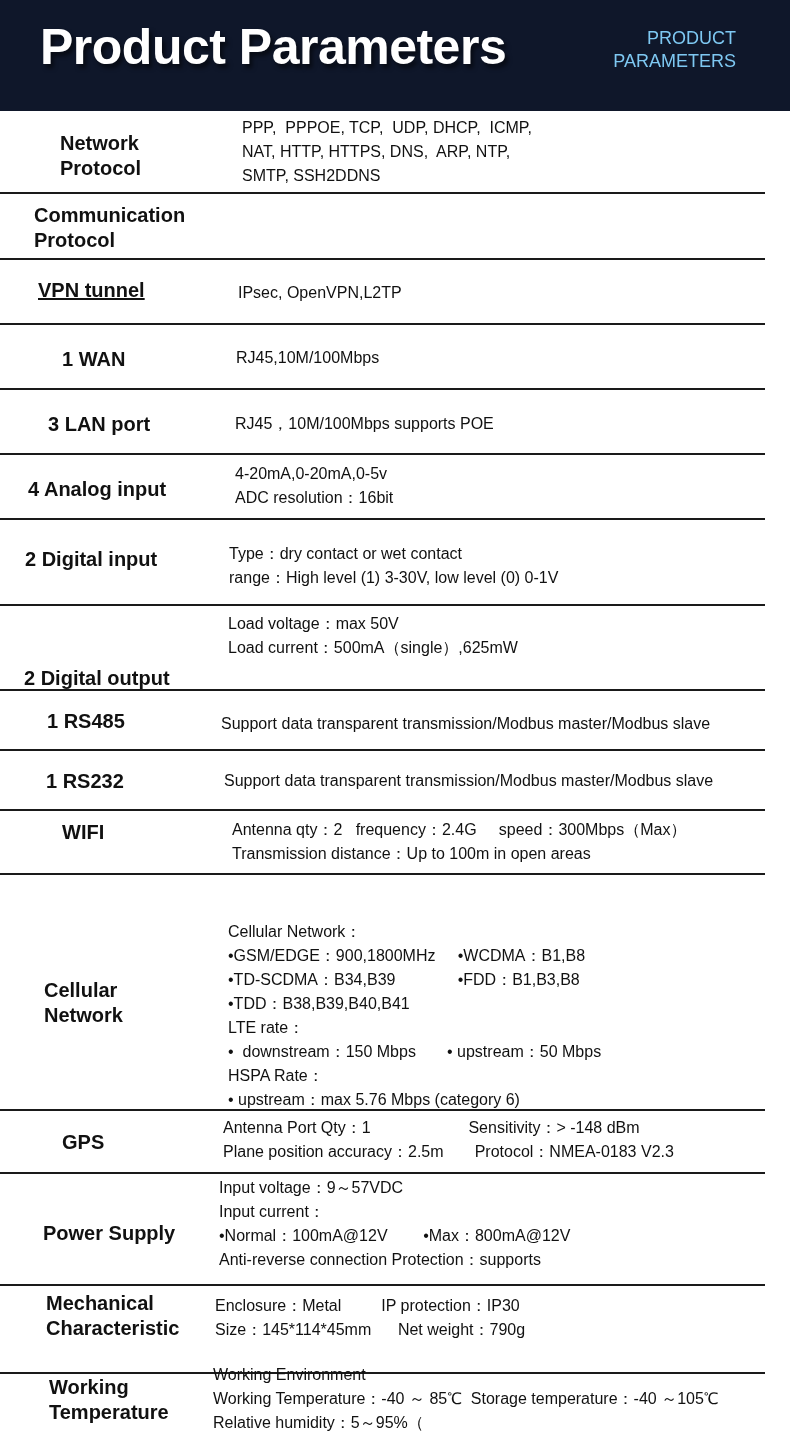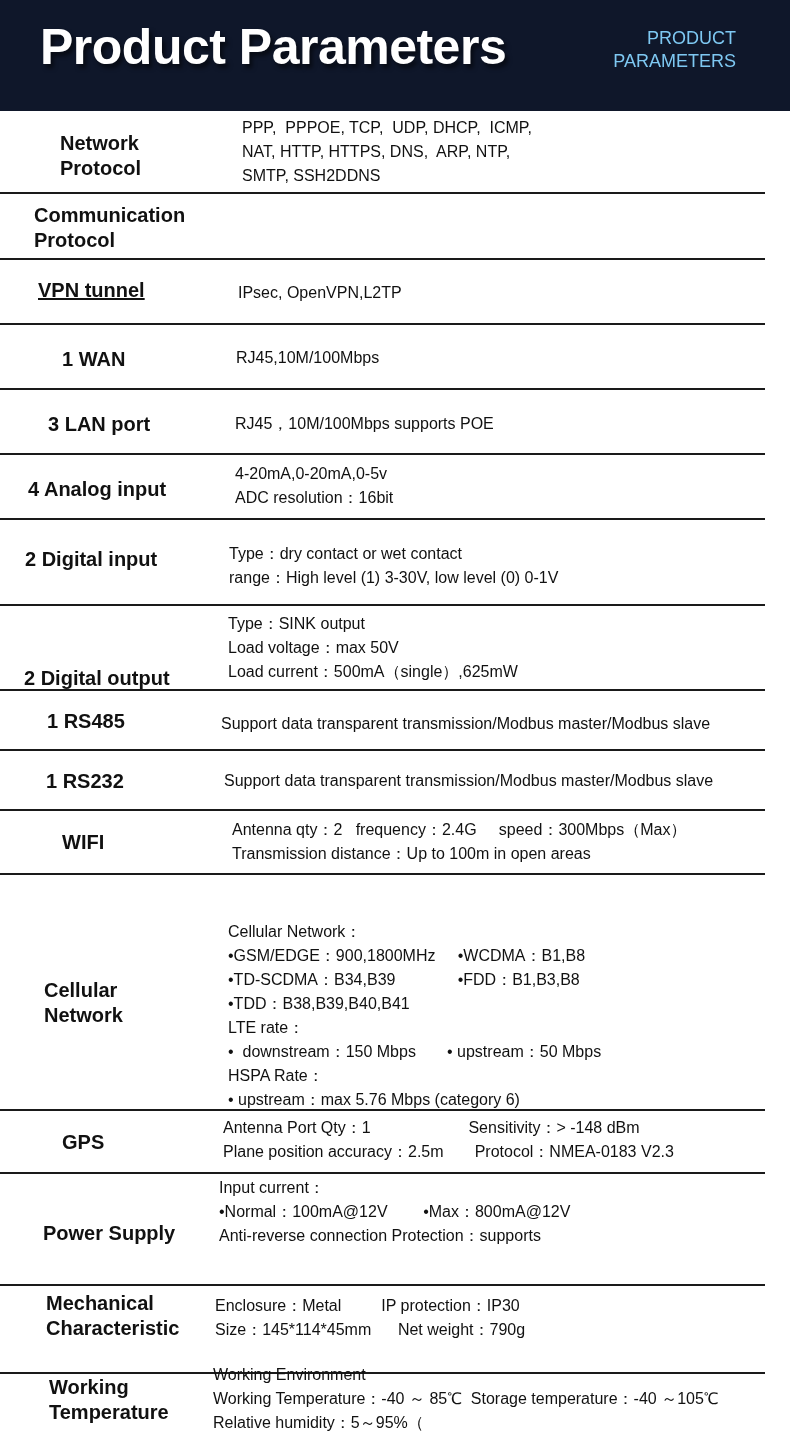--- a/index.html
+++ b/index.html
@@ -87,21 +87,20 @@
     <div>Type：dry contact or wet contact</div>
     <div>range：High level (1) 3-30V, low level (0) 0-1V</div>
   </div>
 </div>
 
 <div class="row" style="top:606px;height:85px;">
   <div class="lbl" style="left:24px;top:29px;margin-top:31px;">
     <div>2 Digital output</div>
   </div>
   <div class="val" style="left:228px;top:6px;">
-    <div>Type：SINK output</div>
     <div>Load voltage：max 50V</div>
     <div>Load current：500mA（single）,625mW</div>
   </div>
 </div>
 
 <div class="row" style="top:691px;height:60px;">
   <div class="lbl" style="left:47px;top:18px;">
     <div>1 RS485</div>
   </div>
   <div class="val" style="left:221px;top:21px;">
@@ -112,21 +111,21 @@
 <div class="row" style="top:751px;height:60px;">
   <div class="lbl" style="left:46px;top:18px;">
     <div>1 RS232</div>
   </div>
   <div class="val" style="left:224px;top:18px;">
     <div>Support data transparent transmission/Modbus master/Modbus slave</div>
   </div>
 </div>
 
 <div class="row" style="top:811px;height:64px;">
-  <div class="lbl" style="left:62px;top:19px;">
+  <div class="lbl" style="left:62px;top:9px;">
     <div>WIFI</div>
   </div>
   <div class="val" style="left:232px;top:7px;">
     <div>Antenna qty：2   frequency：2.4G     speed：300Mbps（Max）</div>
     <div>Transmission distance：Up to 100m in open areas</div>
   </div>
 </div>
 
 <div class="row" style="top:875px;height:236px;">
   <div class="lbl" style="left:44px;top:103px;">
@@ -153,20 +152,21 @@
     <div>Antenna Port Qty：1                      Sensitivity：&gt; -148 dBm</div>
     <div>Plane position accuracy：2.5m       Protocol：NMEA-0183 V2.3</div>
   </div>
 </div>
 
 <div class="row" style="top:1174px;height:112px;">
   <div class="lbl" style="left:43px;top:47px;">
     <div>Power Supply</div>
   </div>
   <div class="val" style="left:219px;top:2px;">
+    <div>Input voltage：9～57VDC</div>
     <div>Input current：</div>
     <div>•Normal：100mA@12V        •Max：800mA@12V</div>
     <div>Anti-reverse connection Protection：supports</div>
   </div>
 </div>
 
 <div class="row" style="top:1286px;height:88px;">
   <div class="lbl" style="left:46px;top:5px;">
     <div>Mechanical</div>
     <div>Characteristic</div>

